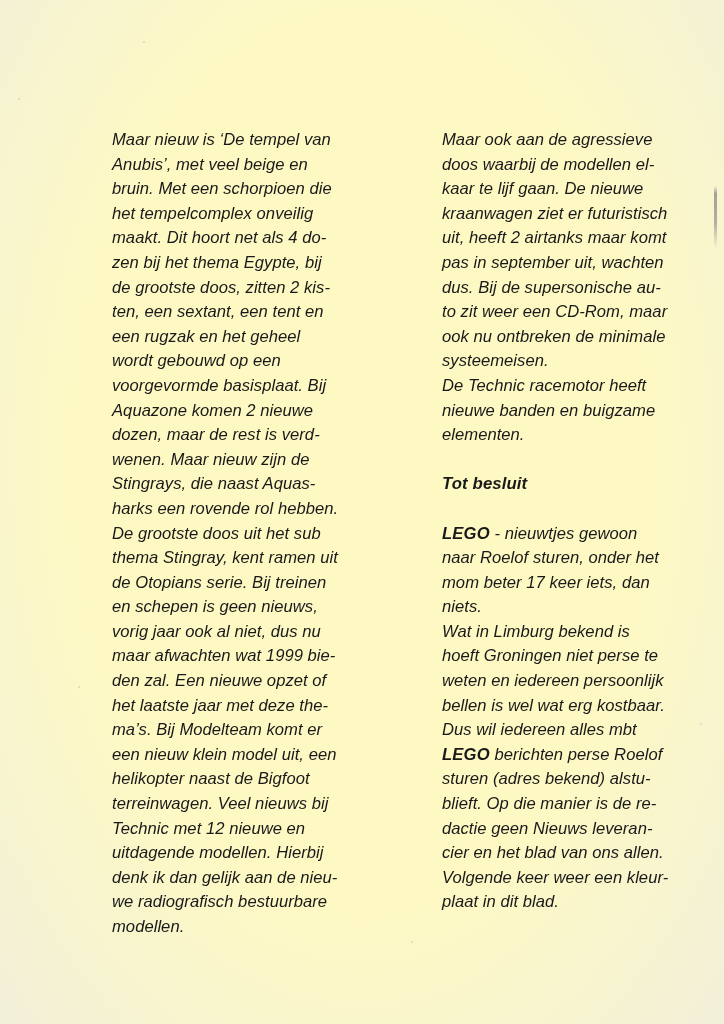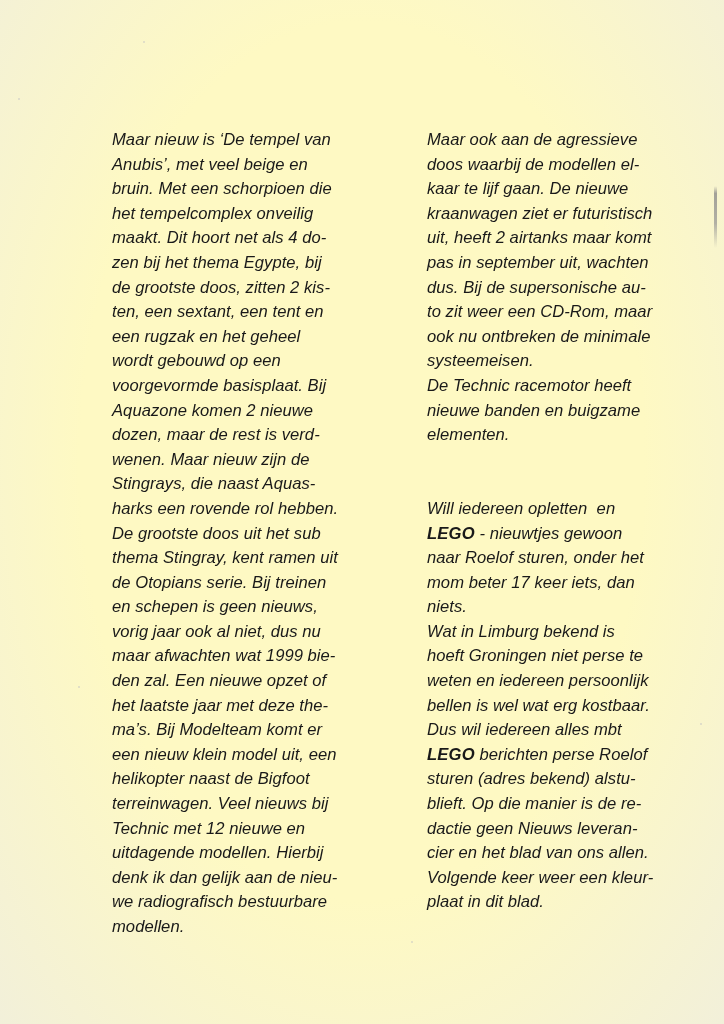--- a/index.html
+++ b/index.html
@@ -57,21 +57,21 @@
     position: absolute;
     top: 128px;
     width: 266px;
     color: #191919;
     font-size: 16.6px;
     line-height: 24.6px;
     letter-spacing: 0.04px;
     -webkit-font-smoothing: antialiased;
   }
   .col.left  { left: 112px; }
-  .col.right { left: 427px; }
+  .col.right { left: 442px; }
 
   .para {
     margin: 0;
     white-space: pre-wrap;
   }
 
   .heading {
     margin: 0;
     font-size: 16.8px;
     line-height: 24.6px;
@@ -147,25 +147,25 @@
 dus. Bij de supersonische au-
 to zit weer een CD-Rom, maar
 ook nu ontbreken de minimale
 systeemeisen.
 De Technic racemotor heeft
 nieuwe banden en buigzame
 elementen.</p>
 
       <div class="spacer"></div>
 
+      <p class="heading">Tot besluit</p>
 
       <div class="spacer-half"></div>
 
-      <p class="para"><span>Will iedereen opletten  en
-</span><b class="brand">LEGO</b><span> - nieuwtjes gewoon
+      <p class="para"><b class="brand">LEGO</b><span> - nieuwtjes gewoon
 naar Roelof sturen, onder het
 mom beter 17 keer iets, dan
 niets.
 Wat in Limburg bekend is
 hoeft Groningen niet perse te
 weten en iedereen persoonlijk
 bellen is wel wat erg kostbaar.
 Dus wil iedereen alles mbt
 </span><b class="brand">LEGO</b><span> berichten perse Roelof
 sturen (adres bekend) alstu-

